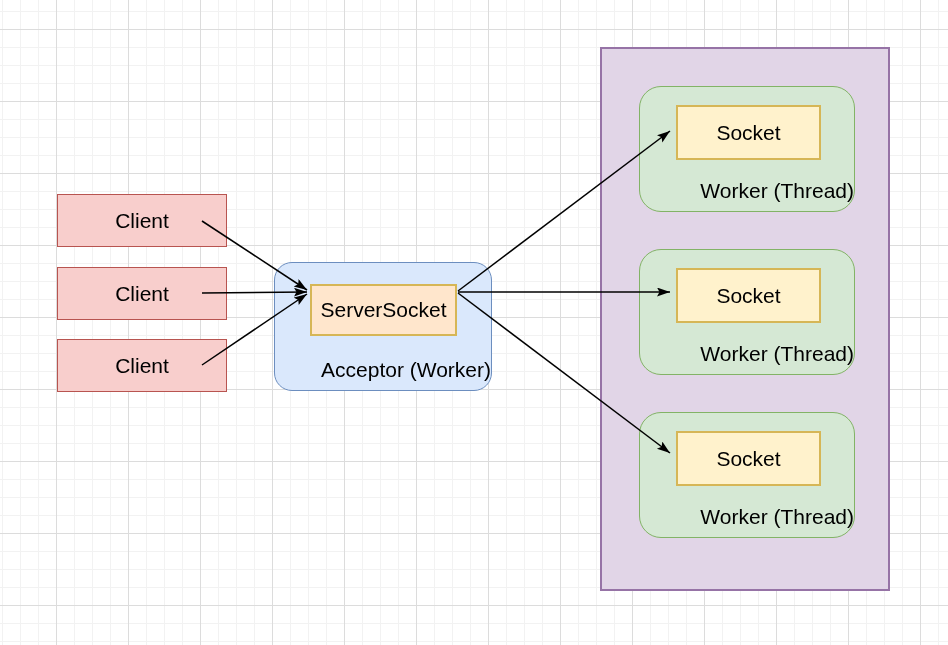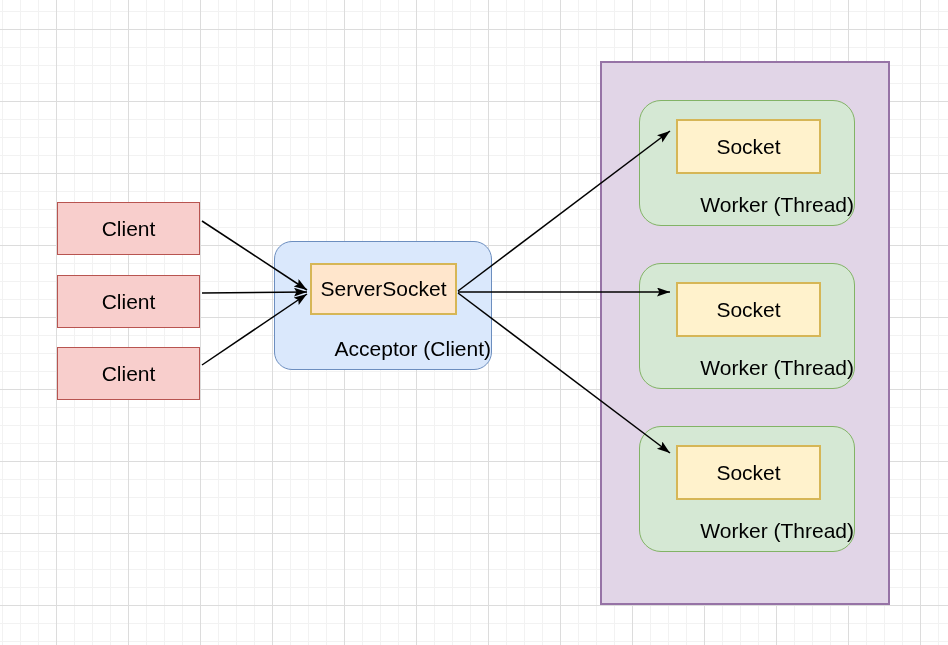--- a/index.html
+++ b/index.html
@@ -35,34 +35,33 @@
   .node {
     display: flex;
     align-items: center;
     justify-content: center;
     text-align: center;
   }
 
   
   .client {
     left: 57px;
-    width: 143px;
+    width: 170px;
     height: 53px;
     background: #f8cecc;
     border: 1.5px solid #b85450;
-    margin-top: 8px;
   }
   .client.c1 { top: 194px; }
   .client.c2 { top: 267px; }
   .client.c3 { top: 339px; }
 
   
   .acceptor {
     left: 274px;
-    top: 241px;
+    top: 262px;
     width: 218px;
     height: 129px;
     background: #dae8fc;
     border: 1.5px solid #6c8ebf;
     border-radius: 18px;
   }
   .serversocket {
     left: 35px;
     top: 21px;
     width: 147px;
@@ -72,21 +71,20 @@
   }
 
   
   .threadpool {
     left: 600px;
     top: 47px;
     width: 290px;
     height: 544px;
     background: #e1d5e7;
     border: 2px solid #9673a6;
-    margin-top: 14px;
   }
 
   
   .worker {
     left: 37px;
     width: 216px;
     height: 126px;
     background: #d5e8d4;
     border: 1.5px solid #82b366;
     border-radius: 22px;
@@ -138,21 +136,21 @@
     <span>Client</span>
   </div>
   <div class="node client c3">
     <span>Client</span>
   </div>
 
   <div class="container acceptor">
     <div class="node serversocket">
       <span>ServerSocket</span>
     </div>
-    <div class="container-label">Acceptor (Client)</div>
+    <div class="container-label">Acceptor (Worker)</div>
   </div>
 
   <div class="container threadpool">
 
     <div class="container worker w1">
       <div class="node socket">
         <span>Socket</span>
       </div>
       <div class="container-label">Worker (Thread)</div>
     </div>

